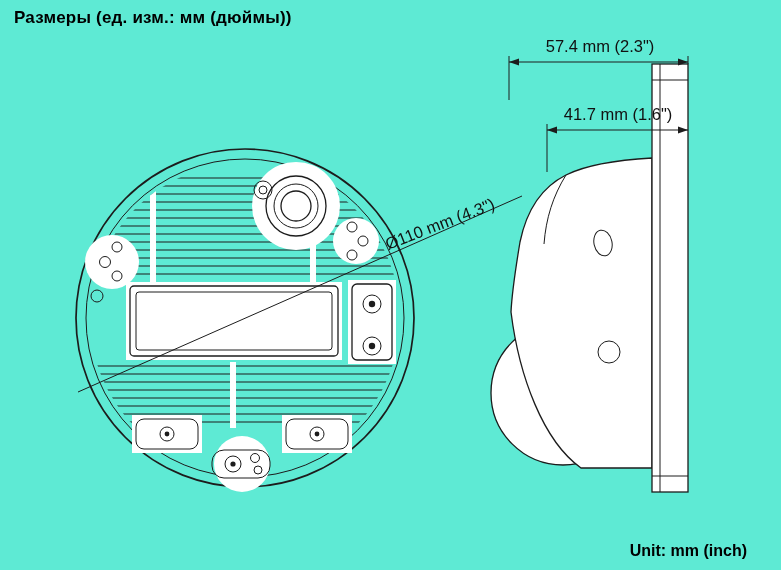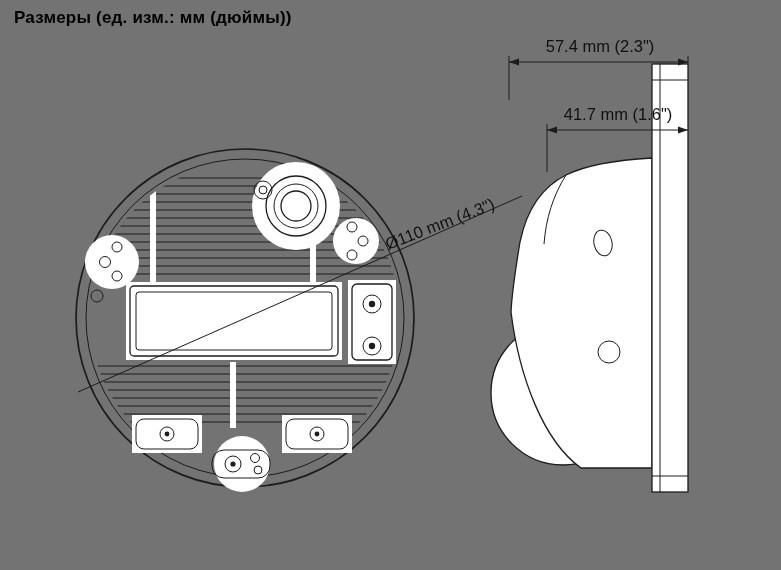--- a/index.html
+++ b/index.html
@@ -1,17 +1,17 @@
 <!DOCTYPE html>
 <html><head>
 <meta charset="utf-8">
 <style>
   html,body{margin:0;padding:0;background:#fff;}
   .canvas{
-    position:relative;width:781px;height:570px;background:#737373;overflow:hidden;
+    position:relative;width:781px;height:570px;background:#5eead4;overflow:hidden;
     font-family:"Liberation Sans",sans-serif;color:#000;
   }
   .title{
     position:absolute;left:14px;top:8px;font-size:17px;font-weight:bold;letter-spacing:.2px;
   }
   .unit-note{
     position:absolute;right:34px;bottom:10px;font-size:16px;font-weight:600;
   }
   svg{position:absolute;left:0;top:0;}
   svg text{font-family:"Liberation Sans",sans-serif;font-size:16.5px;fill:#111;}
@@ -169,13 +169,14 @@
       <g>
         <line class="ln thin" x1="547" y1="124" x2="547" y2="172"></line>
         <line class="ln thin" x1="547" y1="130" x2="688" y2="130"></line>
         <polygon points="547,130 557,126.5 557,133.5" fill="#1c1c1c"></polygon>
         <polygon points="688,130 678,126.5 678,133.5" fill="#1c1c1c"></polygon>
         <text x="618" y="120" text-anchor="middle">41.7 mm (1.6")</text>
       </g>
     </g>
   </svg>
 
+  <div class="unit-note">Unit: mm (inch)</div>
 </div>
 
 </body></html>

